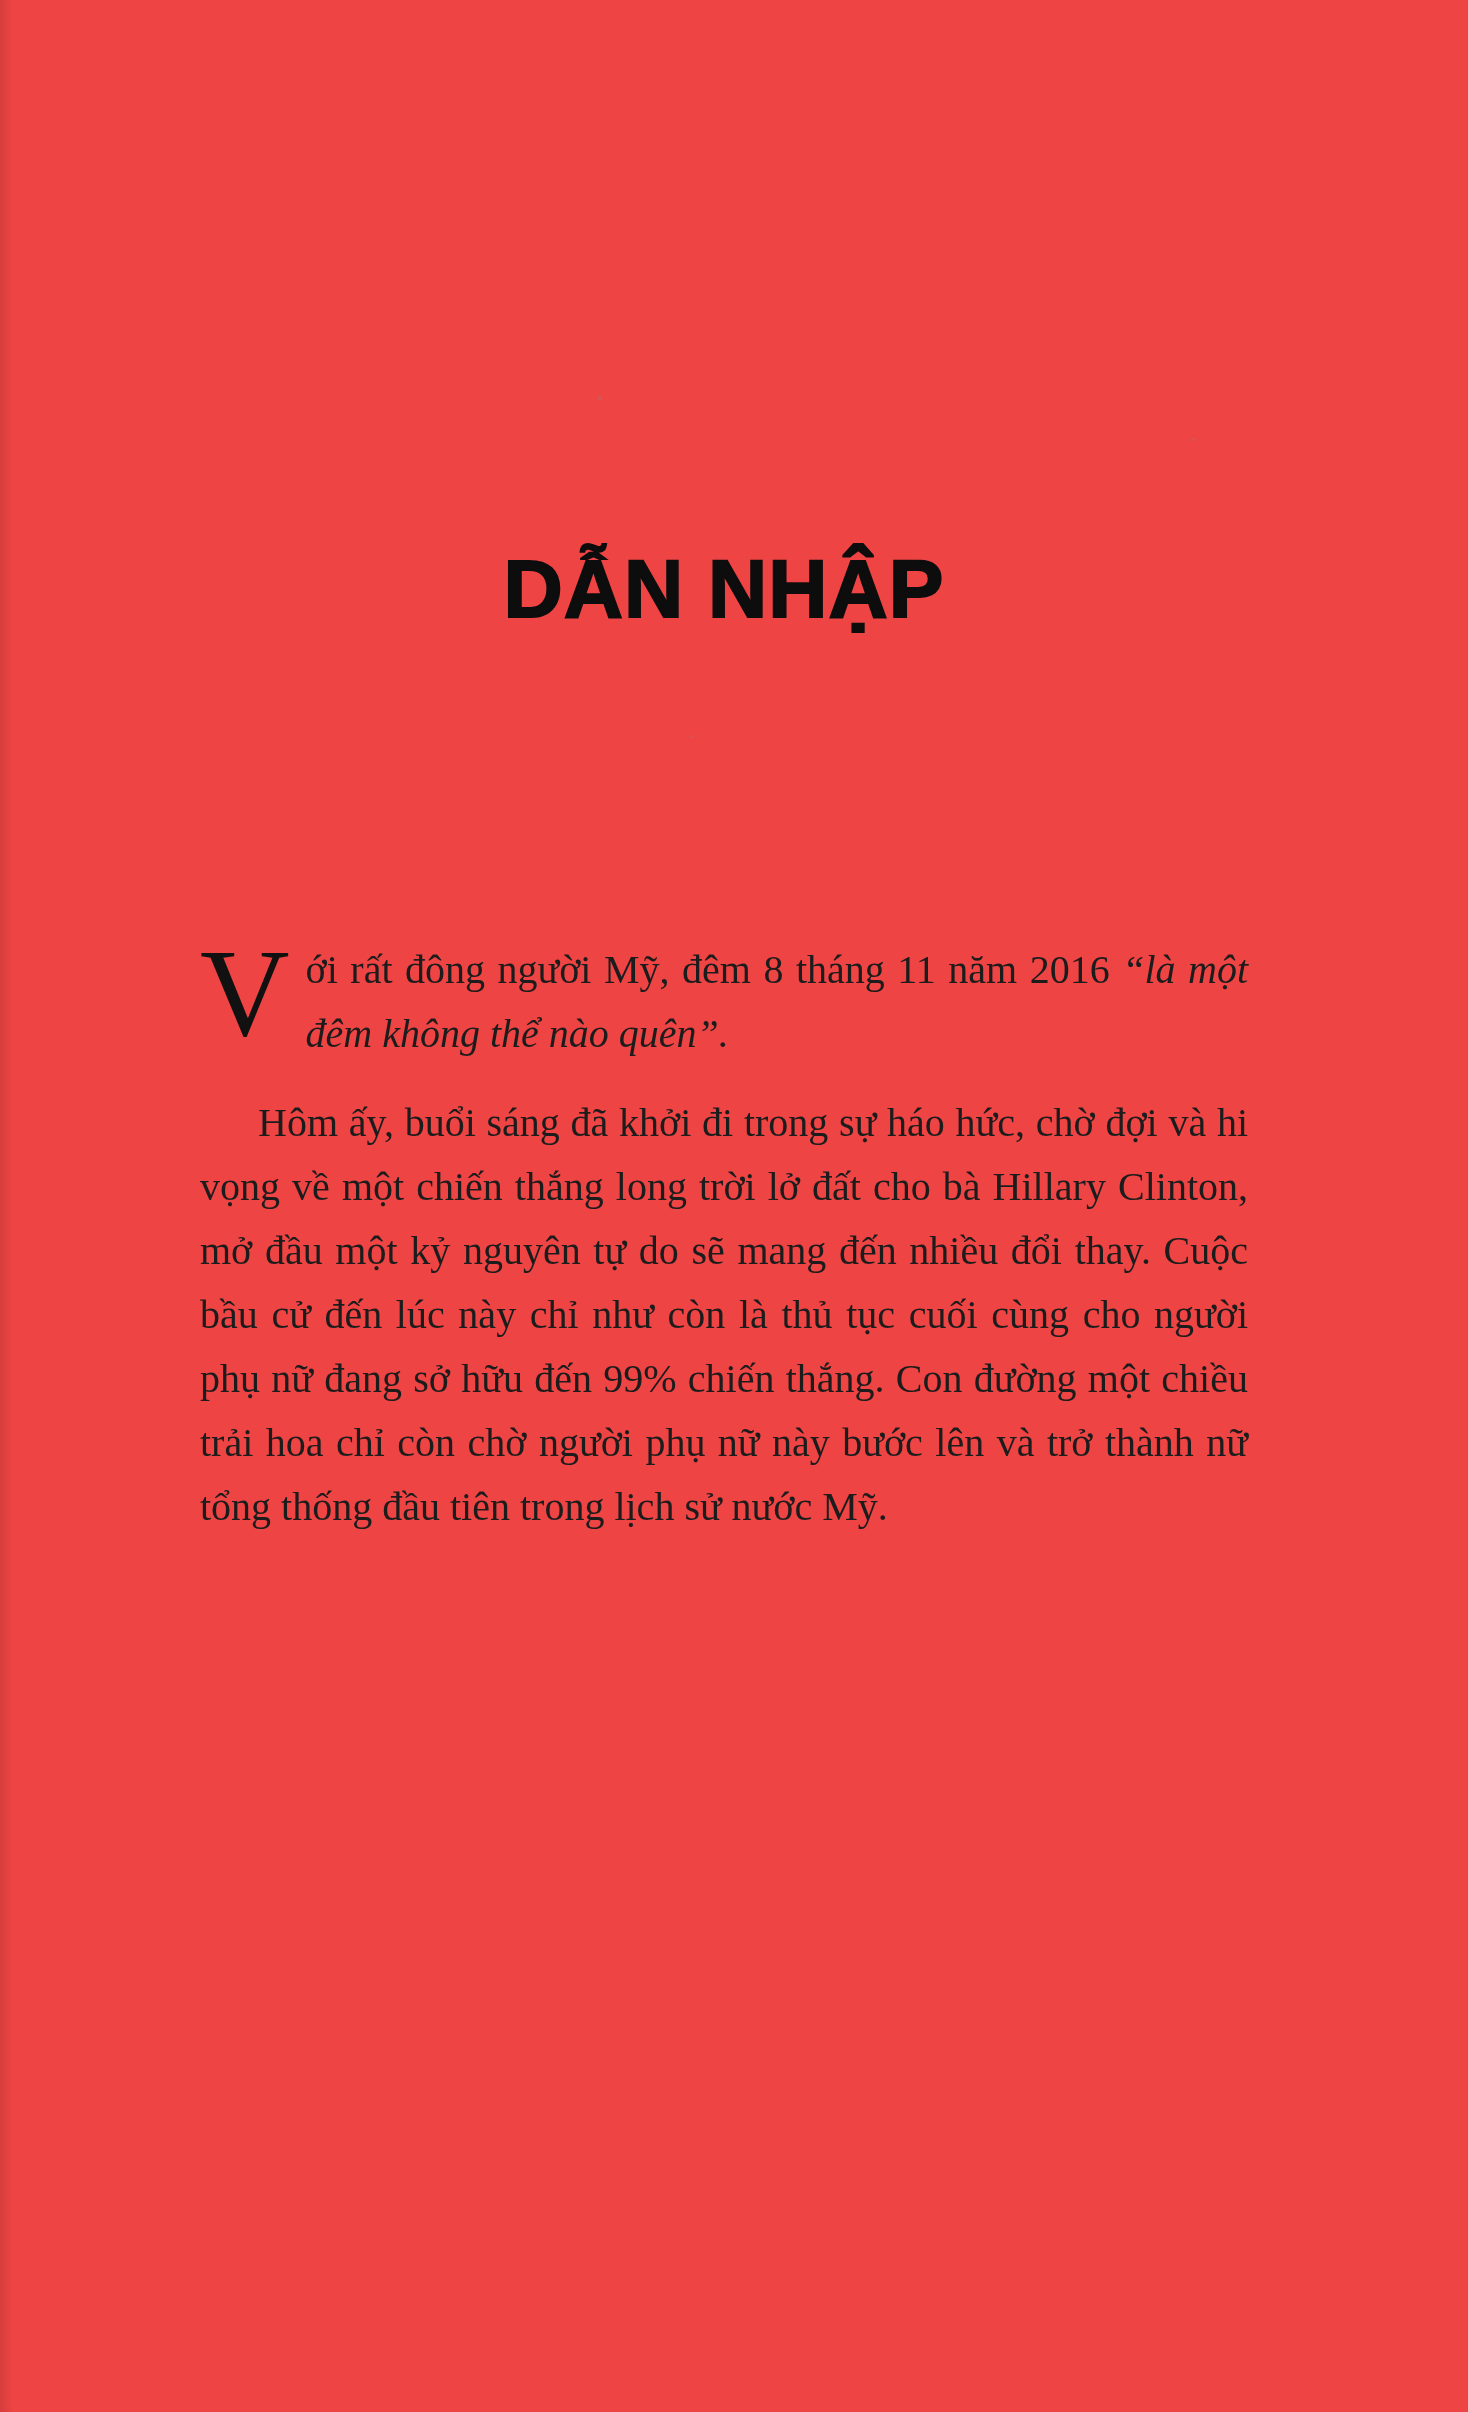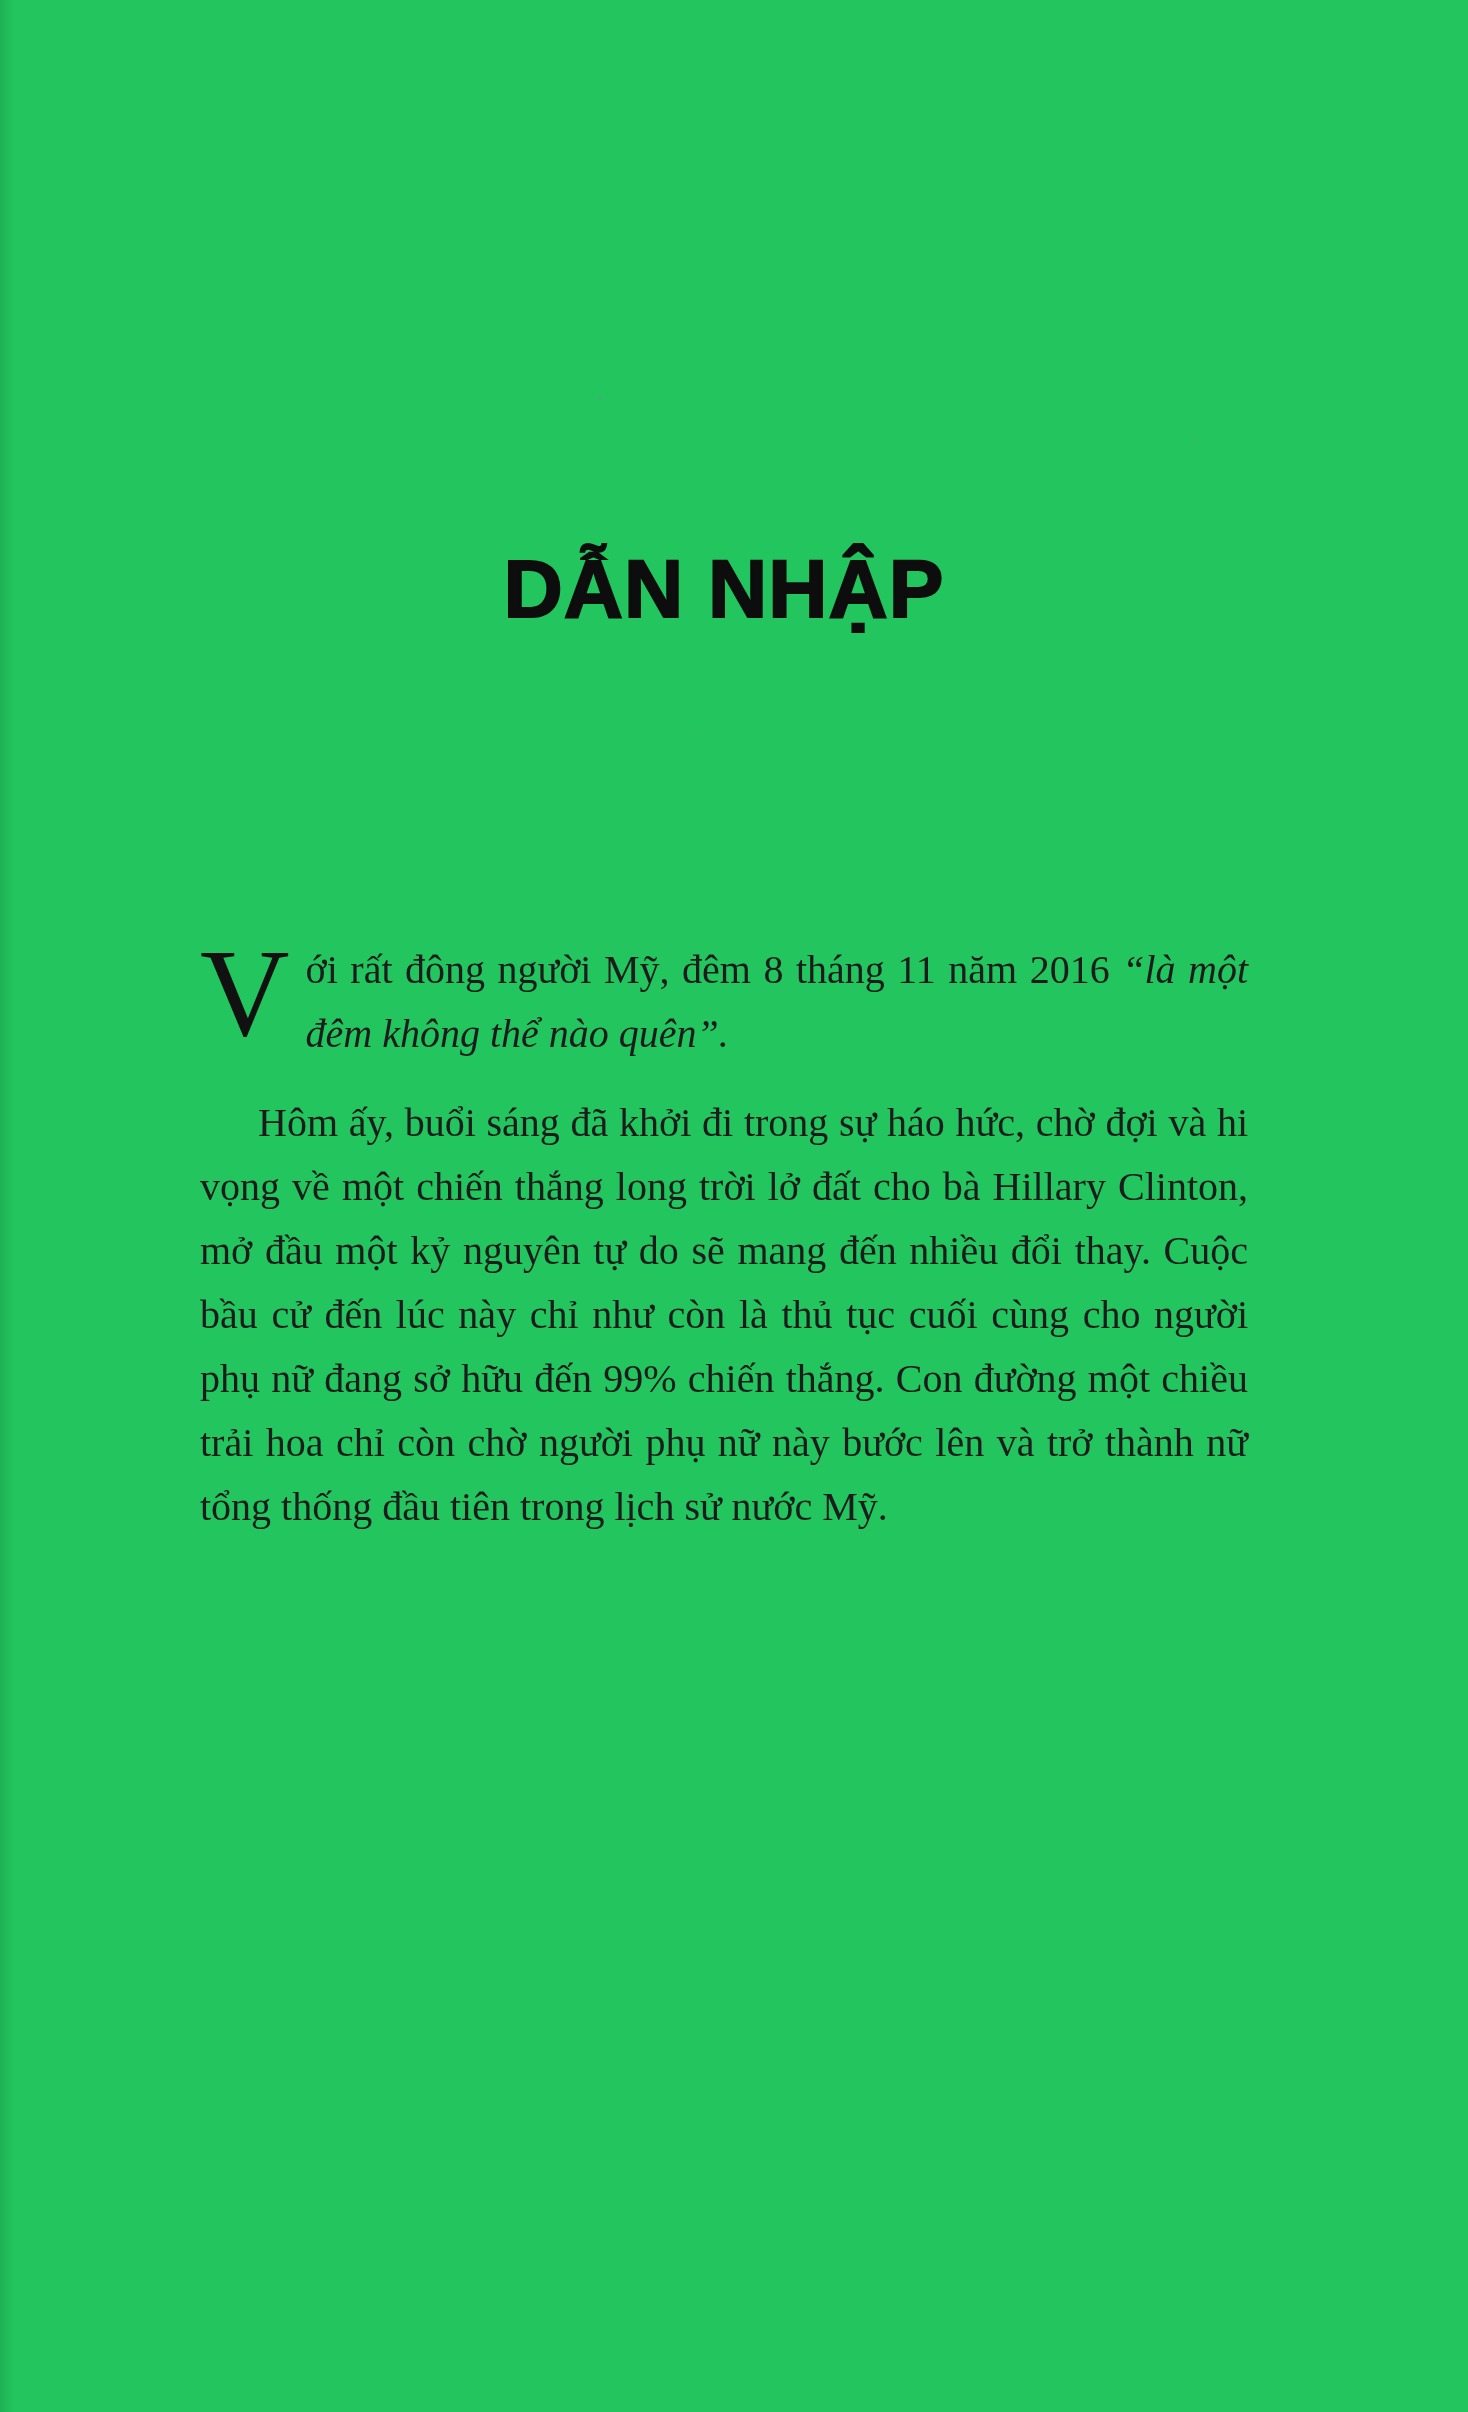--- a/index.html
+++ b/index.html
@@ -5,21 +5,21 @@
   html, body {
     margin: 0;
     padding: 0;
     background: #e8e8e8;
   }
   .page {
     position: relative;
     width: 1468px;
     height: 2412px;
     margin: 0 auto;
-    background: #22c55e;
+    background: #ef4444;
     overflow: hidden;
     font-family: "Liberation Serif", "DejaVu Serif", serif;
     color: #1c1c1c;
   }
   
   .edge-shade {
     position: absolute;
     left: 0;
     top: 0;
     width: 14px;

